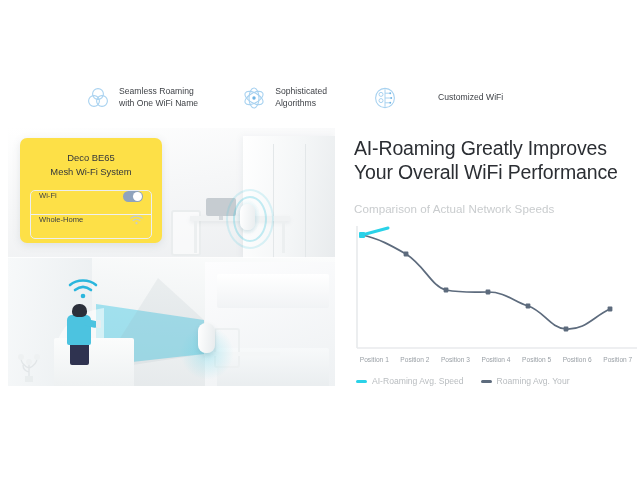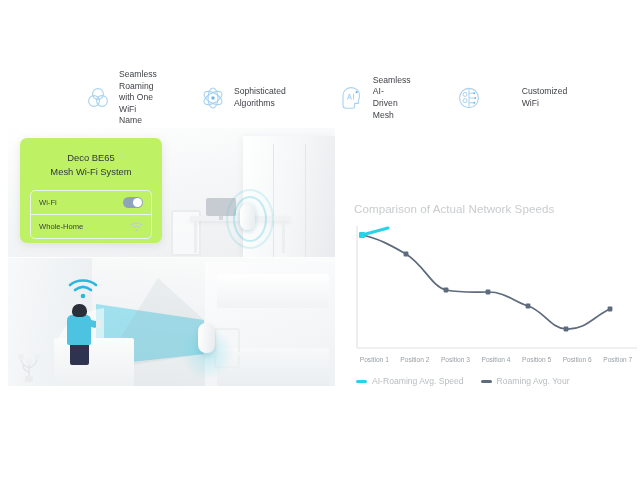--- a/index.html
+++ b/index.html
@@ -85,21 +85,21 @@
     background: rgba(255,255,255,0.85);
   }
 
   
   .deco-card {
     position: absolute;
     left: 12px;
     top: 10px;
     width: 142px;
     height: 105px;
-    background: #bef264;
+    background: #fde047;
     border-radius: 7px;
     box-shadow: 0 2px 9px rgba(80,95,110,0.13);
     z-index: 6;
   }
   .deco-title {
     text-align: center;
     font-size: 9.4px;
     color: #33363b;
     margin-top: 13px;
     line-height: 14px;
@@ -112,21 +112,21 @@
   }
   .deco-list {
     margin: 11px 10px 0 10px;
     border: 1px solid #eceef0;
     border-radius: 5px;
     overflow: hidden;
   }
   .deco-row {
     height: 23px;
     display: flex;
-    align-items: center;
+    align-items: flex-start;
     justify-content: space-between;
     padding: 0 8px;
     font-size: 7.6px;
     color: #3b3e43;
   }
   .deco-row + .deco-row { border-top: 1px solid #eef0f1; }
   .toggle {
     width: 20px;
     height: 11px;
     border-radius: 6px;
@@ -362,30 +362,20 @@
       <svg class="feat-icon" viewBox="0 0 28 28">
         <ellipse cx="14" cy="14" rx="5" ry="10" fill="none" stroke="#a8d2f0" stroke-width="1.1"></ellipse>
         <ellipse cx="14" cy="14" rx="5" ry="10" fill="none" stroke="#a8d2f0" stroke-width="1.1" transform="rotate(60 14 14)"></ellipse>
         <ellipse cx="14" cy="14" rx="5" ry="10" fill="none" stroke="#a8d2f0" stroke-width="1.1" transform="rotate(-60 14 14)"></ellipse>
         <circle cx="14" cy="14" r="1.7" fill="#6fb4e4"></circle>
       </svg>
       <div class="feat-label">Sophisticated
 Algorithms</div>
     </div>
 
-    <div class="feature feature-3">
-      <svg class="feat-icon" viewBox="0 0 28 28">
-        <path d="M5 11.5 C5 6.8 8.7 3.6 13.4 3.6 C18.2 3.6 21.6 7.2 21.6 11.6 C21.6 14 20.4 15.6 20.4 17.2 L20.4 19.4 L16.6 19.4 L16.6 22.6 C16.6 23.6 15.9 24.3 14.9 24.3 L8.3 24.3 C6.5 24.3 5 22.8 5 21 Z" fill="none" stroke="#a8d2f0" stroke-width="1.1" stroke-linejoin="round"></path>
-        <path d="M9.4 15.6 L11.4 9.8 L13.4 15.6 M10.1 13.7 L12.7 13.7" fill="none" stroke="#a8d2f0" stroke-width="1"></path>
-        <path d="M15.6 9.8 L15.6 15.6" fill="none" stroke="#a8d2f0" stroke-width="1"></path>
-        <circle cx="18.6" cy="8.2" r="1.1" fill="#6fb4e4"></circle>
-      </svg>
-      <div class="feat-label">Seamless AI-
-Driven Mesh</div>
-    </div>
 
     <div class="feature feature-4">
       <svg class="feat-icon" viewBox="0 0 28 28">
         <path d="M14 4.4 C19.3 4.4 23.4 8.6 23.4 14 C23.4 19.4 19.3 23.6 14 23.6 C8.7 23.6 4.6 19.4 4.6 14 C4.6 8.6 8.7 4.4 14 4.4 Z" fill="none" stroke="#a8d2f0" stroke-width="1.1"></path>
         <path d="M14 5.2 L14 22.8" fill="none" stroke="#a8d2f0" stroke-width="1"></path>
         <circle cx="10" cy="10.4" r="2" fill="none" stroke="#a8d2f0" stroke-width="1"></circle>
         <circle cx="10" cy="16.6" r="2" fill="none" stroke="#a8d2f0" stroke-width="1"></circle>
         <path d="M14 9.2 L18.4 9.2 M14 14 L19.4 14 M14 18.8 L18.4 18.8" fill="none" stroke="#a8d2f0" stroke-width="1"></path>
         <circle cx="19.2" cy="9.2" r="1" fill="#6fb4e4"></circle>
         <circle cx="20.2" cy="14" r="1" fill="#6fb4e4"></circle>
@@ -473,20 +463,21 @@
             <path d="M1 3 C4 0.6 9 0.6 12 3" fill="none" stroke="#c3cbd2" stroke-width="1.3" stroke-linecap="round"></path>
             <path d="M3.2 5.4 C5 4 8 4 9.8 5.4" fill="none" stroke="#c3cbd2" stroke-width="1.3" stroke-linecap="round"></path>
             <circle cx="6.5" cy="8.2" r="1.1" fill="#c3cbd2"></circle>
           </svg>
         </div>
       </div>
     </div>
 
   </div>
 
+  <div class="headline">AI-Roaming Greatly Improves Your Overall WiFi Performance</div>
   <div class="subhead">Comparison of Actual Network Speeds</div>
 
   <div class="chart">
     <svg width="284" height="128" viewBox="0 0 284 128">
 
       <line x1="3" y1="2" x2="3" y2="124" stroke="#e8eaec" stroke-width="1.6"></line>
       <line x1="3" y1="124" x2="283" y2="124" stroke="#e8eaec" stroke-width="1.6"></line>
 
       <path d="M8 11 C 24 14, 38 22, 52 30 C 70 41, 78 63, 92 66 C 108 69, 120 68, 134 68
                C 152 68, 160 78, 174 82 C 190 87, 196 104, 212 105 C 232 106, 240 92, 256 85" fill="none" stroke="#5d6b7d" stroke-width="1.7" stroke-linecap="round"></path>

